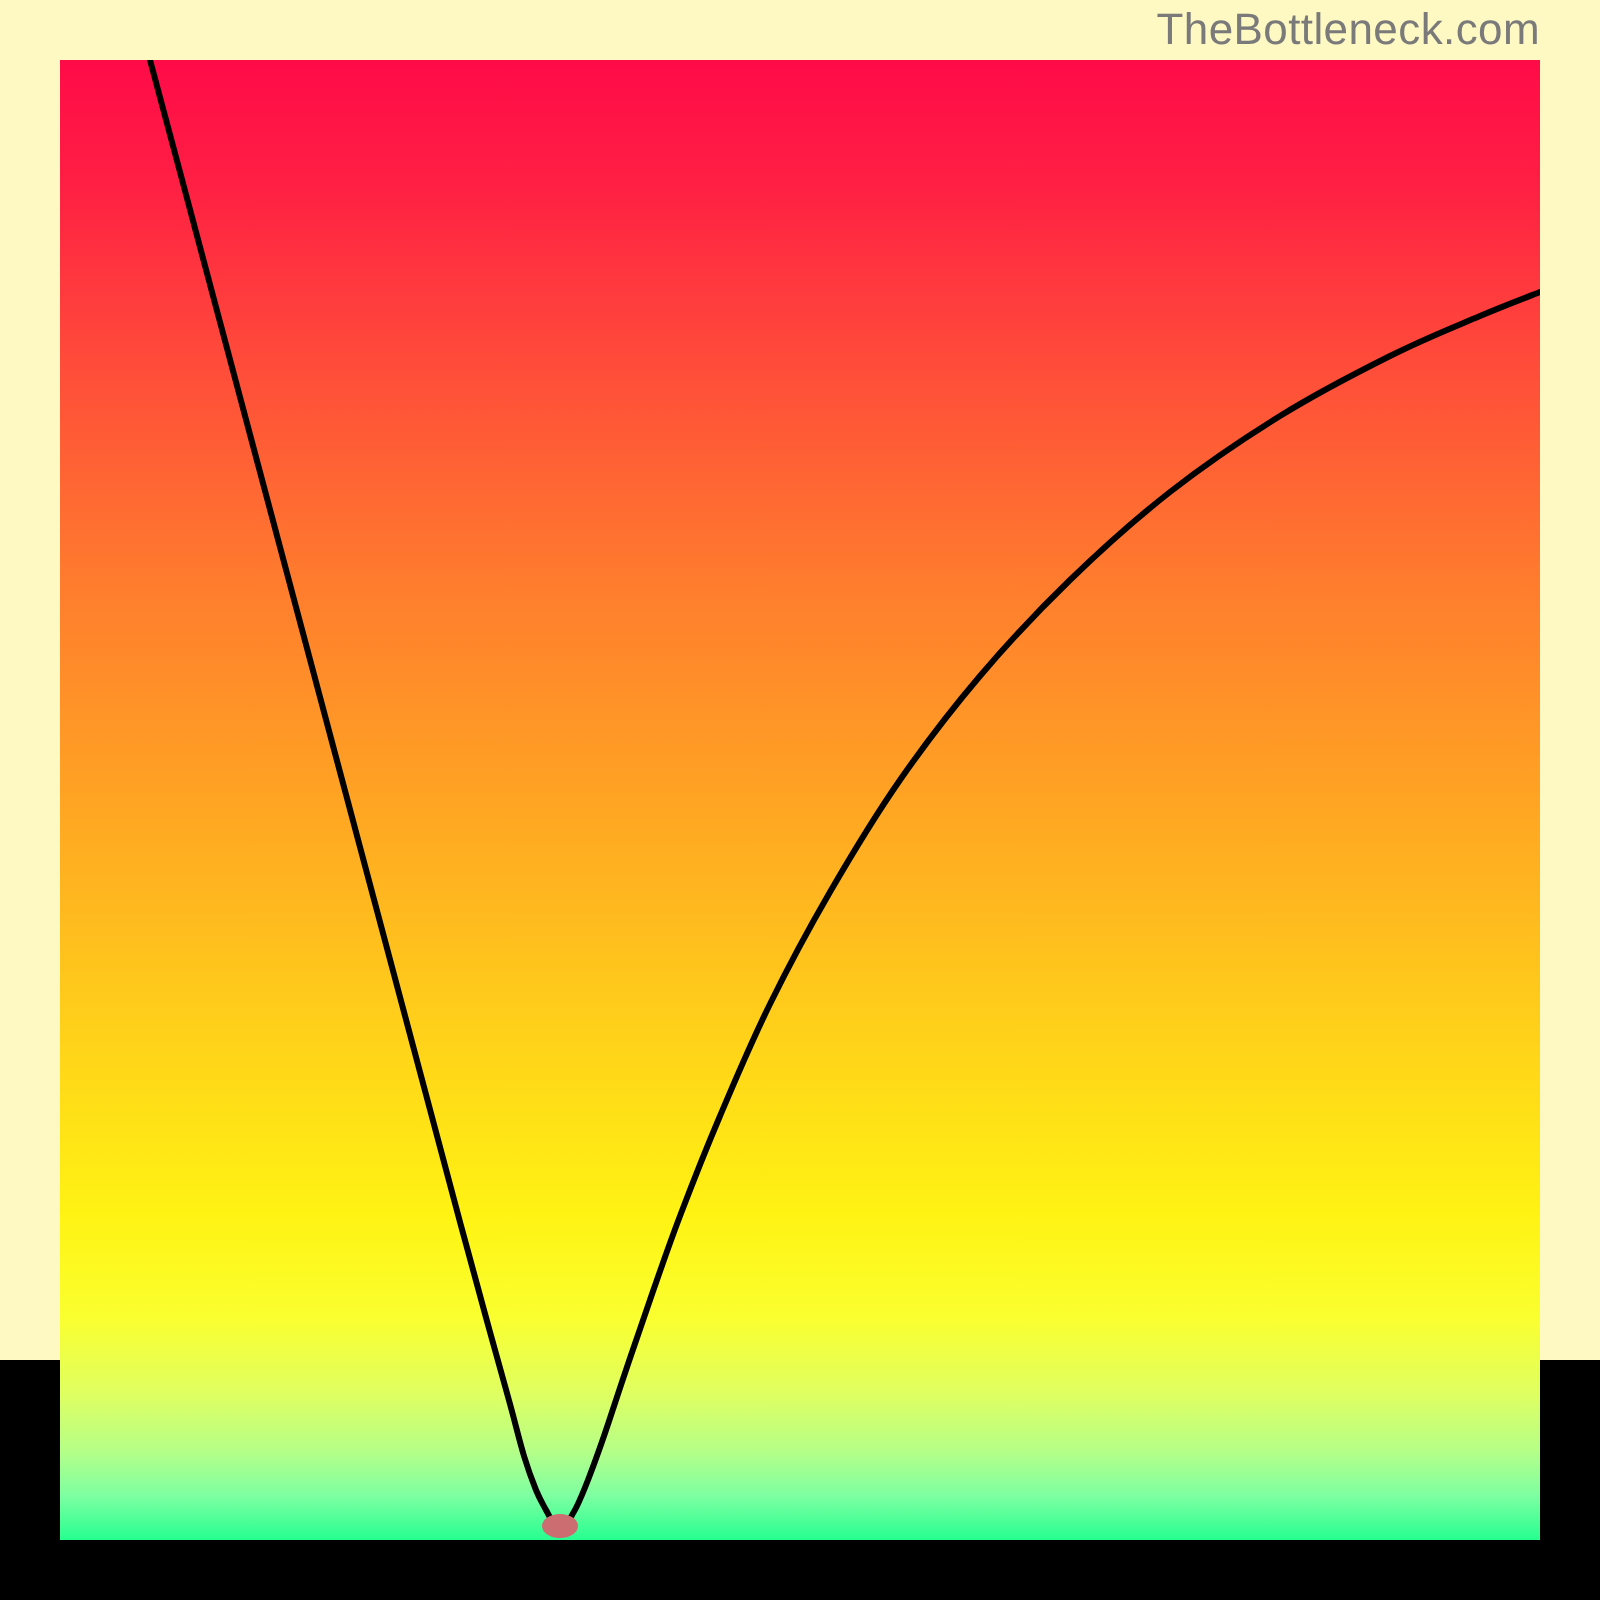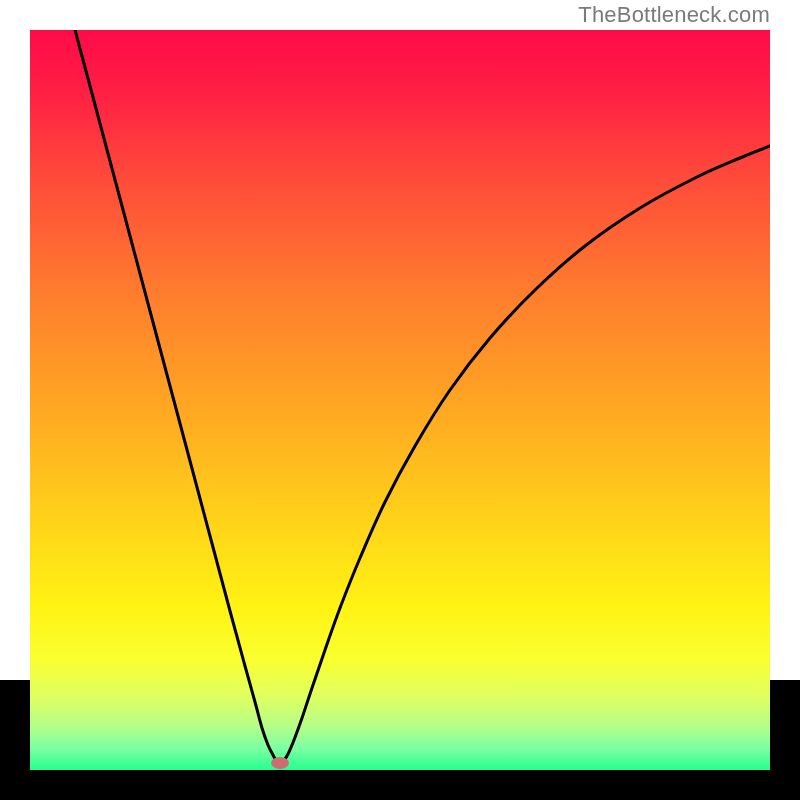--- a/index.html
+++ b/index.html
@@ -8,21 +8,21 @@
     width: 800px;
     height: 800px;
     background: #000000;
     overflow: hidden;
     font-family: Arial, Helvetica, sans-serif;
   }
   .outer {
     position: relative;
     width: 800px;
     height: 680px;
-    background: #ffffff;
+    background: #fef9c3;
   }
   .plot {
     position: absolute;
     left: 30px;
     top: 30px;
     width: 740px;
     height: 740px;
     overflow: hidden;
   }
   .watermark {

